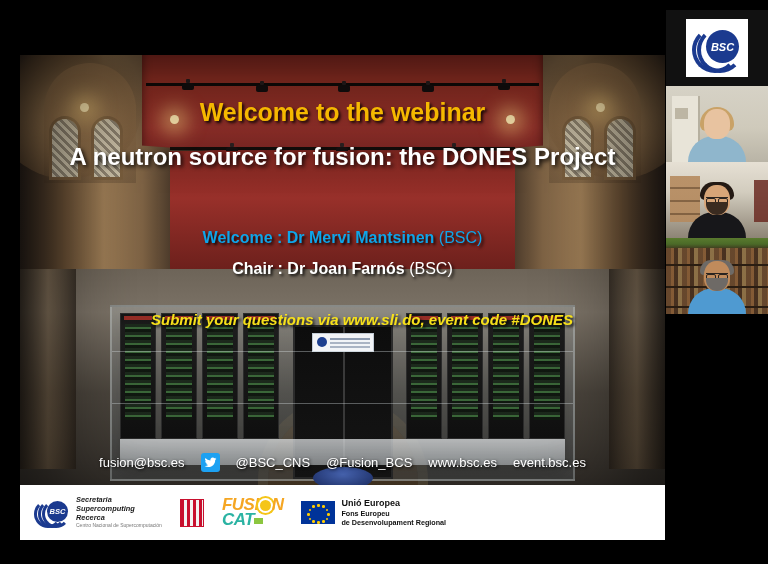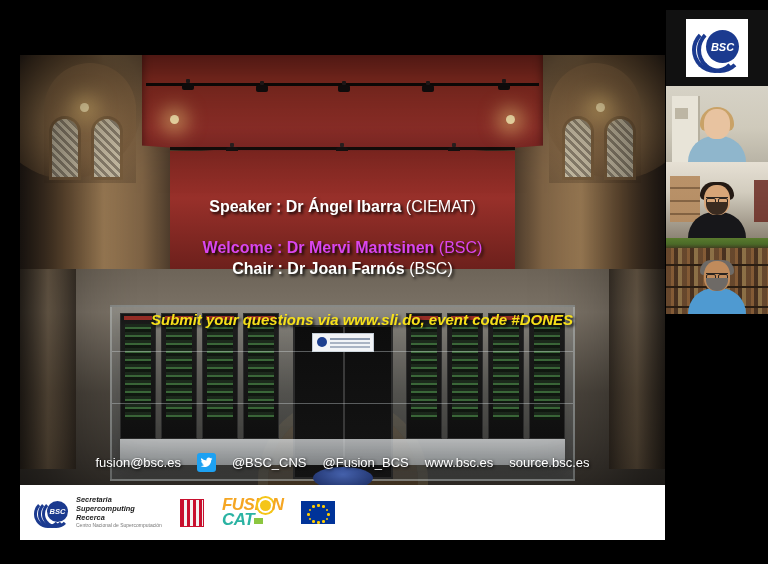--- a/index.html
+++ b/index.html
@@ -82,21 +82,21 @@
 
   
   .stext{position:absolute;left:0;right:0;text-align:center;z-index:6;}
   .t-welcome{top:43px;color:#F5B800;font-size:25px;font-weight:bold;
     text-shadow:2px 2px 3px rgba(0,0,0,.85);}
   .t-title{top:88px;color:#ffffff;font-size:24px;font-weight:bold;
     text-shadow:2px 2px 4px rgba(0,0,0,.9);}
   .t-speaker{top:143px;color:#ffffff;font-size:16px;font-weight:bold;
     text-shadow:2px 2px 3px rgba(0,0,0,.9);}
   .t-speaker .org{font-weight:normal;}
-  .t-welcome2{top:184px;color:#d946ef;font-size:16px;font-weight:bold;
+  .t-welcome2{top:174px;color:#0ea5e9;font-size:16px;font-weight:bold;
     text-shadow:2px 2px 3px rgba(0,0,0,.9);}
   .t-chair{top:205px;color:#ffffff;font-size:16px;font-weight:bold;
     text-shadow:2px 2px 3px rgba(0,0,0,.9);}
   .t-welcome2 .org,.t-chair .org{font-weight:normal;}
   .t-slido{top:256px;color:#F7E11A;font-size:15px;font-weight:bold;font-style:italic;
     text-shadow:2px 2px 3px rgba(0,0,0,.9);padding-left:39px;}
 
   
   .contacts{position:absolute;left:0;right:0;top:398px;z-index:6;display:flex;
     align-items:center;justify-content:center;gap:16px;color:#fff;font-size:13px;
@@ -242,26 +242,24 @@
         <div class="bluepad"></div>
         <div class="deck"></div>
         <div class="glassline" style="top:44px;"></div>
         <div class="glassline" style="top:96px;"></div>
       </div>
 
       <div class="floorshine"></div>
       <div class="vig"></div>
     </div>
 
-
-
-    <div class="stext t-speaker">
-      <span>Speaker : Dr Ángel Ibarra</span>
-      <span class="org">(CIEMAT)</span>
-    </div>
+    <div class="stext t-welcome">Welcome to the webinar</div>
+
+    <div class="stext t-title">A neutron source for fusion: the DONES Project</div>
+
 
     <div class="stext t-welcome2">
       <span>Welcome : Dr Mervi Mantsinen</span>
       <span class="org">(BSC)</span>
     </div>
 
     <div class="stext t-chair">
       <span>Chair : Dr Joan Farnós</span>
       <span class="org">(BSC)</span>
     </div>
@@ -271,21 +269,21 @@
     <div class="contacts">
       <span>fusion@bsc.es</span>
       <span class="tw">
         <svg viewBox="0 0 24 24" aria-hidden="true">
             <path fill="#fff" d="M23 4.9a9 9 0 0 1-2.6.7 4.5 4.5 0 0 0 2-2.5 9 9 0 0 1-2.9 1.1 4.5 4.5 0 0 0-7.7 4.1A12.8 12.8 0 0 1 2.5 3.6a4.5 4.5 0 0 0 1.4 6 4.4 4.4 0 0 1-2-.6v.1a4.5 4.5 0 0 0 3.6 4.4 4.5 4.5 0 0 1-2 .1 4.5 4.5 0 0 0 4.2 3.1A9 9 0 0 1 1 18.5a12.7 12.7 0 0 0 6.9 2c8.3 0 12.8-6.8 12.8-12.8v-.6A9 9 0 0 0 23 4.9z"></path>
           </svg>
       </span>
       <span>@BSC_CNS</span>
       <span>@Fusion_BCS</span>
       <span>www.bsc.es</span>
-      <span>source.bsc.es</span>
+      <span>event.bsc.es</span>
     </div>
 
     <div class="logobar">
 
       <div class="lg">
         <div class="bscmark">
           <div class="ring r1"></div>
             <div class="ring r2"></div>
             <div class="ring r3"></div>
           <div class="disc">BSC</div>
@@ -319,20 +317,25 @@
             <i style="left:25.5px;top:12.3px"></i>
           <i style="left:24.2px;top:16.6px"></i>
             <i style="left:20.6px;top:19.1px"></i>
           <i style="left:15.7px;top:20px"></i>
             <i style="left:10.8px;top:19.1px"></i>
           <i style="left:7.2px;top:16.6px"></i>
             <i style="left:5.9px;top:12.3px"></i>
           <i style="left:7.2px;top:7.6px"></i>
             <i style="left:10.8px;top:4.3px"></i>
         </div>
+        <div class="eutext">
+          <div class="e1">Unió Europea</div>
+          <div class="e2">Fons Europeu</div>
+          <div class="e2">de Desenvolupament Regional</div>
+        </div>
       </div>
 
     </div>
   </div>
 
   <div id="rail">
 
     <div class="tile logo">
       <div class="logobox">
         <div class="bigmark">

